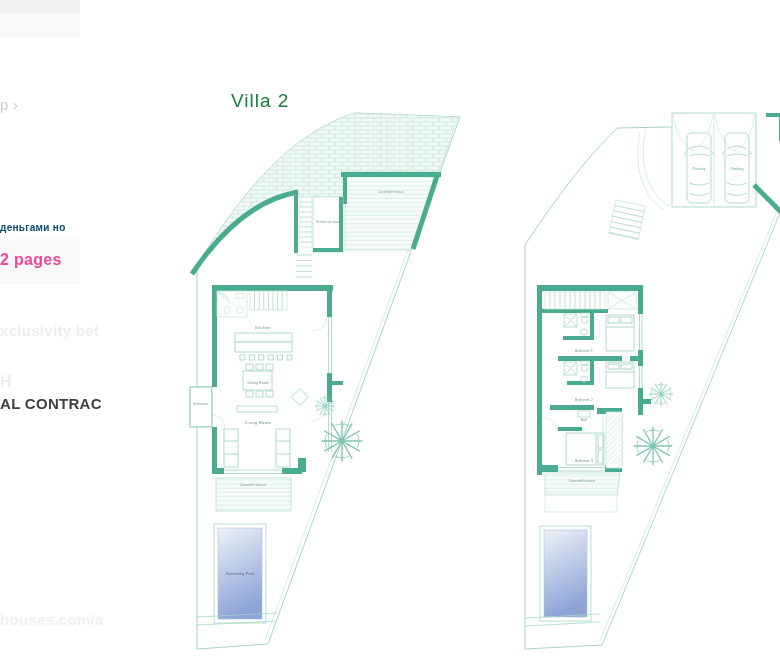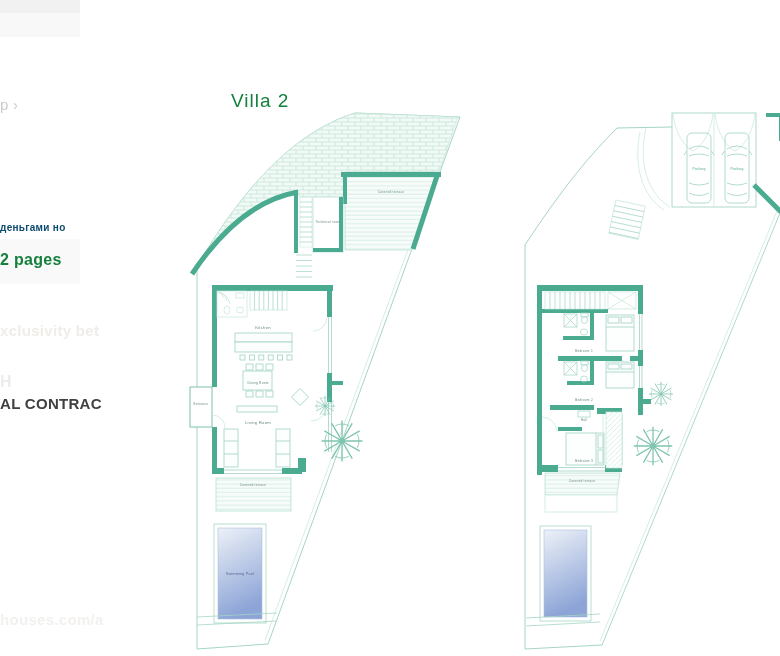--- a/index.html
+++ b/index.html
@@ -2,21 +2,21 @@
 <html><head>
 <meta charset="utf-8">
 <style>
   html,body{margin:0;padding:0;background:#ffffff;}
   .canvas{position:relative;width:780px;height:656px;background:#ffffff;overflow:hidden;
           font-family:"Liberation Sans",sans-serif;}
   .wm{position:absolute;left:0;white-space:nowrap;font-weight:600;letter-spacing:.3px;}
   .wm-block{position:absolute;left:0;}
   #wm-breadcrumb{top:96px;font-size:15px;color:#c9cecc;font-weight:400;}
   #wm-line1{top:179px;font-size:10px;color:#0c4a6e;margin-top:43px;}
-  #wm-line2{top:251px;font-size:16px;color:#15803d;}
+  #wm-line2{top:251px;font-size:16px;color:#ec4899;}
   #wm-line3{top:322px;font-size:15px;color:#f0ece8;}
   #wm-line4{top:373px;font-size:16px;color:#ececec;}
   #wm-line5{top:395px;font-size:15px;color:#404040;}
   #wm-url{top:611px;font-size:15px;color:#f3f1ef;}
   .blockA{top:0;width:80px;height:13px;background:#f1f1f1;}
   .blockB{top:13px;width:80px;height:24px;background:#f8f8f8;}
   .blockC{top:239px;width:80px;height:45px;background:#f9f9f9;}
   .title{position:absolute;left:231px;top:90px;font-size:19px;color:#15803d;
          letter-spacing:1px;font-weight:400;}
   svg{position:absolute;left:0;top:0;}

